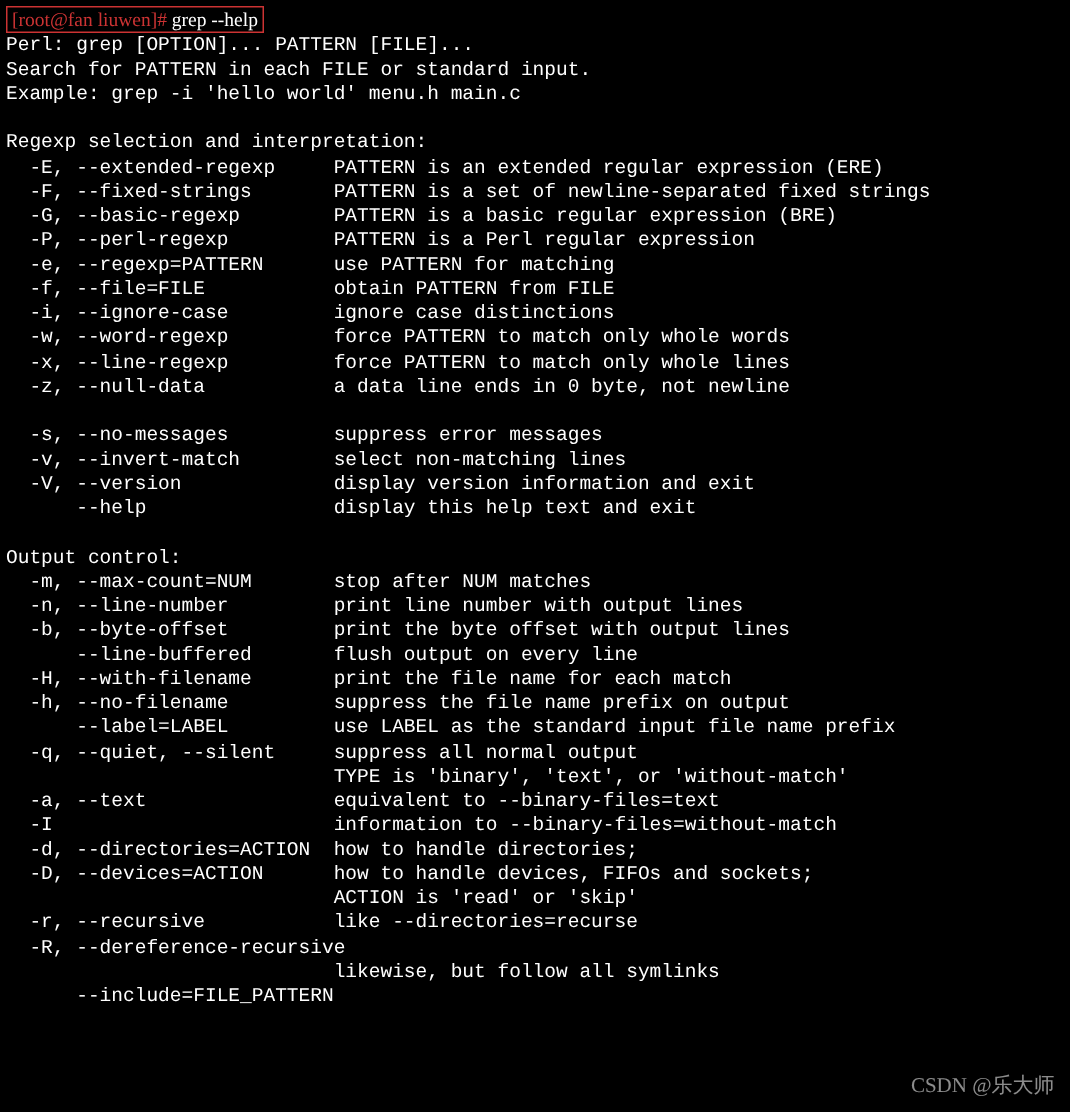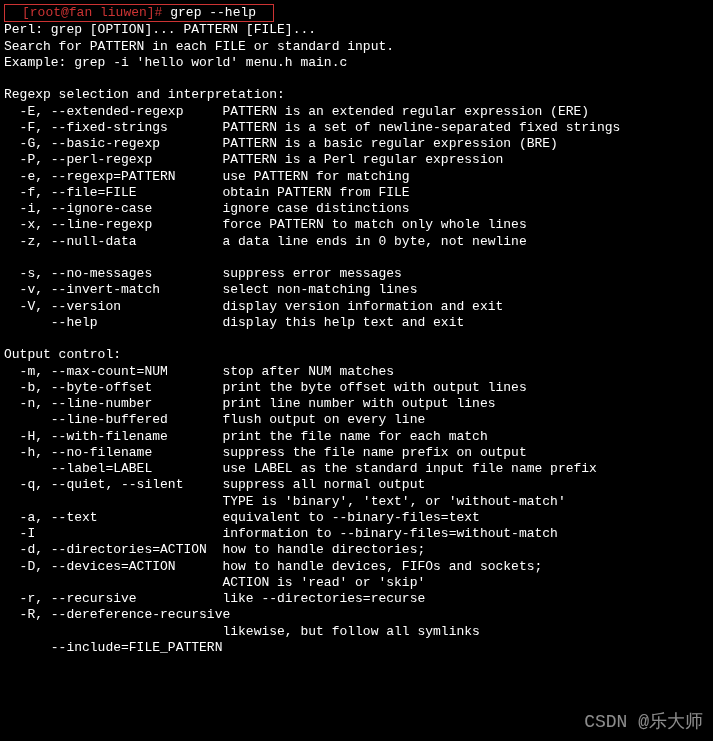--- a/index.html
+++ b/index.html
@@ -14,60 +14,62 @@
     height: 741px;
     box-sizing: border-box;
     position: relative;
     overflow: hidden;
   }
   .line { white-space: pre; }
   .red { color: #c33; }
   .prompt-box {
     display: inline-block;
     border: 1px solid #c33;
-    padding: 0 17px;
+    padding: 0 3px;
+    font-family: Liberation Serif, serif;
   }
   .watermark {
     position: absolute;
     right: 10px;
     bottom: 8px;
     color: rgba(255,255,255,0.55);
-    font-family: Liberation Mono, monospace;
-    font-size: 18px;
+    font-family: Liberation Serif, serif;
+    font-size: 14px;
   }
 </style>
 </head>
 <body>
 
 <div id="terminal-root">
     <div class="line"><span class="prompt-box"><span class="red">[root@fan liuwen]#</span> <span>grep --help</span></span></div>
     <div class="line">Perl: grep [OPTION]... PATTERN [FILE]...</div>
     <div class="line">Search for PATTERN in each FILE or standard input.</div>
     <div class="line">Example: grep -i 'hello world' menu.h main.c</div>
     <div class="line"> </div>
     <div class="line">Regexp selection and interpretation:</div>
     <div class="line">  -E, --extended-regexp     PATTERN is an extended regular expression (ERE)</div>
     <div class="line">  -F, --fixed-strings       PATTERN is a set of newline-separated fixed strings</div>
     <div class="line">  -G, --basic-regexp        PATTERN is a basic regular expression (BRE)</div>
     <div class="line">  -P, --perl-regexp         PATTERN is a Perl regular expression</div>
     <div class="line">  -e, --regexp=PATTERN      use PATTERN for matching</div>
     <div class="line">  -f, --file=FILE           obtain PATTERN from FILE</div>
     <div class="line">  -i, --ignore-case         ignore case distinctions</div>
+    <div class="line">  -w, --word-regexp         force PATTERN to match only whole words</div>
     <div class="line">  -x, --line-regexp         force PATTERN to match only whole lines</div>
     <div class="line">  -z, --null-data           a data line ends in 0 byte, not newline</div>
     <div class="line"> </div>
     <div class="line">  -s, --no-messages         suppress error messages</div>
     <div class="line">  -v, --invert-match        select non-matching lines</div>
     <div class="line">  -V, --version             display version information and exit</div>
     <div class="line">      --help                display this help text and exit</div>
     <div class="line"> </div>
     <div class="line">Output control:</div>
     <div class="line">  -m, --max-count=NUM       stop after NUM matches</div>
+    <div class="line">  -n, --line-number         print line number with output lines</div>
     <div class="line">  -b, --byte-offset         print the byte offset with output lines</div>
-    <div class="line">  -n, --line-number         print line number with output lines</div>
     <div class="line">      --line-buffered       flush output on every line</div>
     <div class="line">  -H, --with-filename       print the file name for each match</div>
     <div class="line">  -h, --no-filename         suppress the file name prefix on output</div>
     <div class="line">      --label=LABEL         use LABEL as the standard input file name prefix</div>
     <div class="line">  -q, --quiet, --silent     suppress all normal output</div>
     <div class="line">                            TYPE is 'binary', 'text', or 'without-match'</div>
     <div class="line">  -a, --text                equivalent to --binary-files=text</div>
     <div class="line">  -I                        information to --binary-files=without-match</div>
     <div class="line">  -d, --directories=ACTION  how to handle directories;</div>
     <div class="line">  -D, --devices=ACTION      how to handle devices, FIFOs and sockets;</div>

